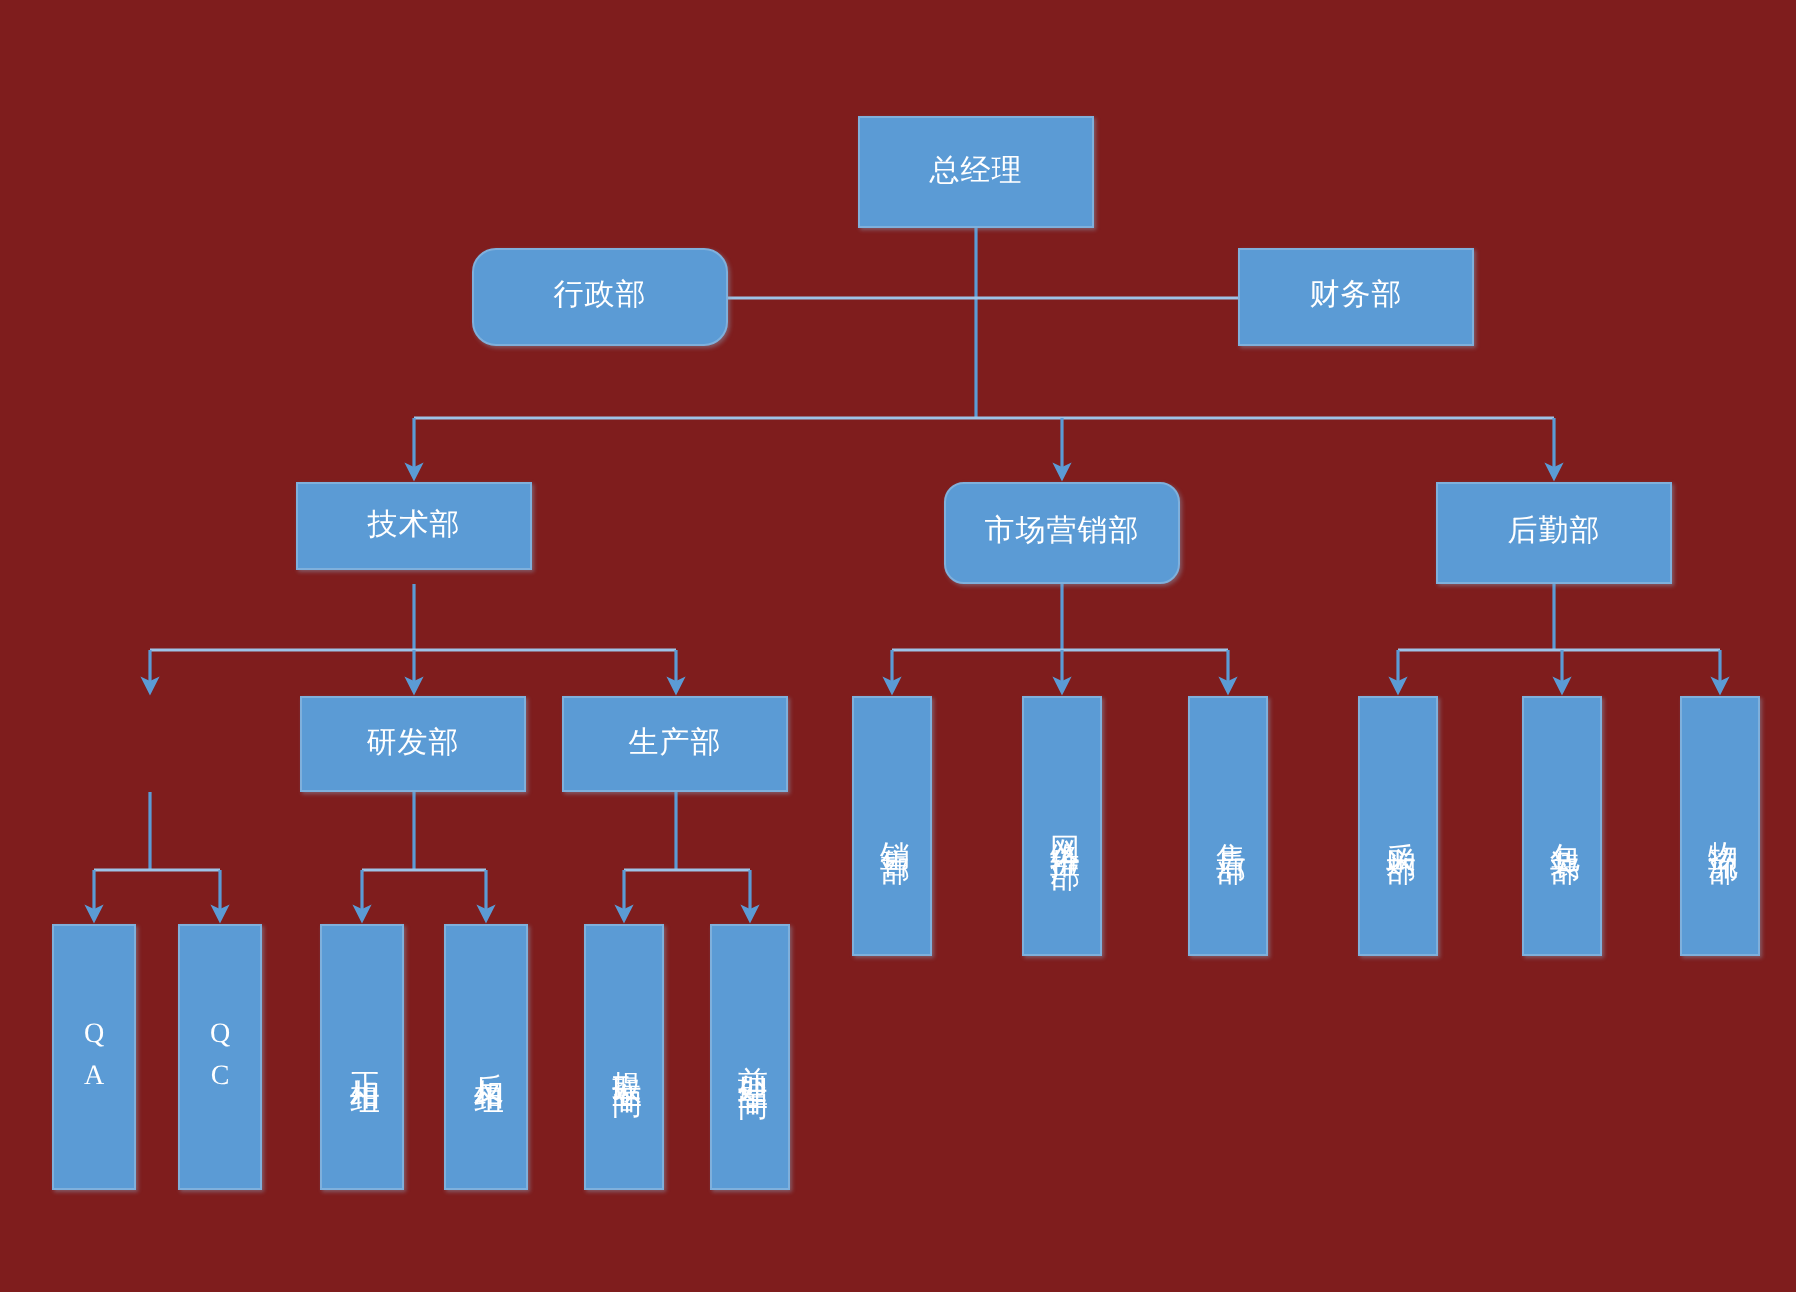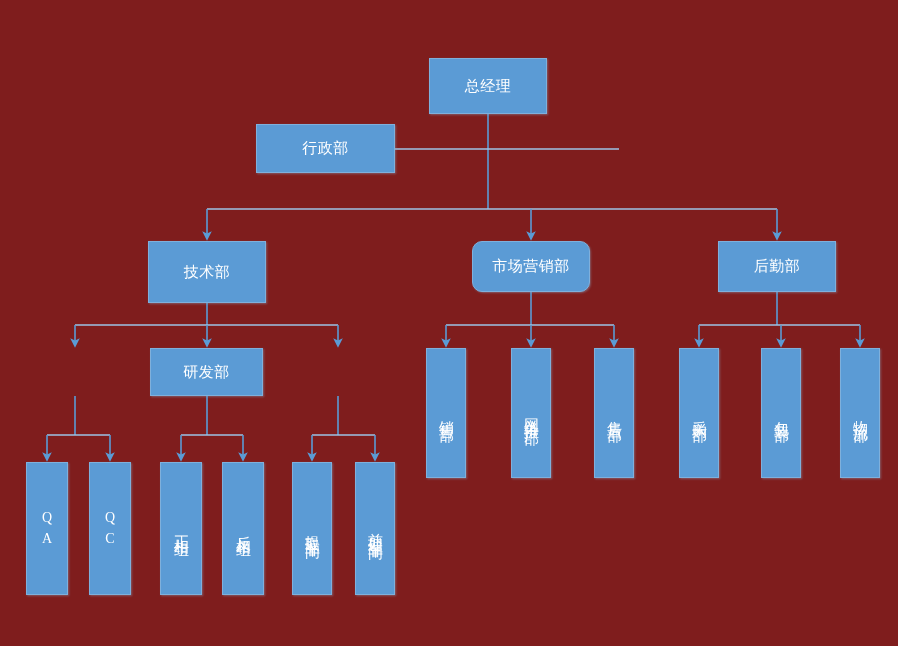--- a/index.html
+++ b/index.html
@@ -133,42 +133,48 @@
       <path d="M312,435 L375,435" stroke="#9DC3E6" stroke-width="1.4" fill="none"></path>
       <path d="M312,435 L312,457" stroke="#5B9BD5" stroke-width="1.6" fill="none" marker-end="url(#arrow)"></path>
       <path d="M375,435 L375,457" stroke="#5B9BD5" stroke-width="1.6" fill="none" marker-end="url(#arrow)"></path>
     </g>
   </svg>
 
   <div class="node horiz" style="left:429px; top:58px; width:118px; height:56px;">
     <span class="label">总经理</span>
   </div>
 
-  <div class="node horiz" style="left:256px; top:124px; width:139px; height:49px;">
+  <div class="node horiz" style="left:236px; top:124px; width:128px; height:49px;border-radius:12px;">
     <span class="label">行政部</span>
   </div>
 
-
-  <div class="node horiz" style="left:148px; top:241px; width:118px; height:62px;">
+  <div class="node horiz" style="left:619px; top:124px; width:118px; height:49px;">
+    <span class="label">财务部</span>
+  </div>
+
+  <div class="node horiz" style="left:148px; top:241px; width:118px; height:44px;">
     <span class="label">技术部</span>
   </div>
 
   <div class="node horiz" style="left:472px; top:241px; width:118px; height:51px;border-radius:10px;">
     <span class="label">市场营销部</span>
   </div>
 
   <div class="node horiz" style="left:718px; top:241px; width:118px; height:51px;">
     <span class="label">后勤部</span>
   </div>
 
 
   <div class="node horiz" style="left:150px; top:348px; width:113px; height:48px;">
     <span class="label">研发部</span>
   </div>
 
+  <div class="node horiz" style="left:281px; top:348px; width:113px; height:48px;">
+    <span class="label">生产部</span>
+  </div>
 
   <div class="node vert" style="left:426px; top:348px; width:40px; height:130px;">
     <span class="label">销售部</span>
   </div>
 
   <div class="node vert" style="left:511px; top:348px; width:40px; height:130px;">
     <span class="label">网络推广部</span>
   </div>
 
   <div class="node vert" style="left:594px; top:348px; width:40px; height:130px;">

